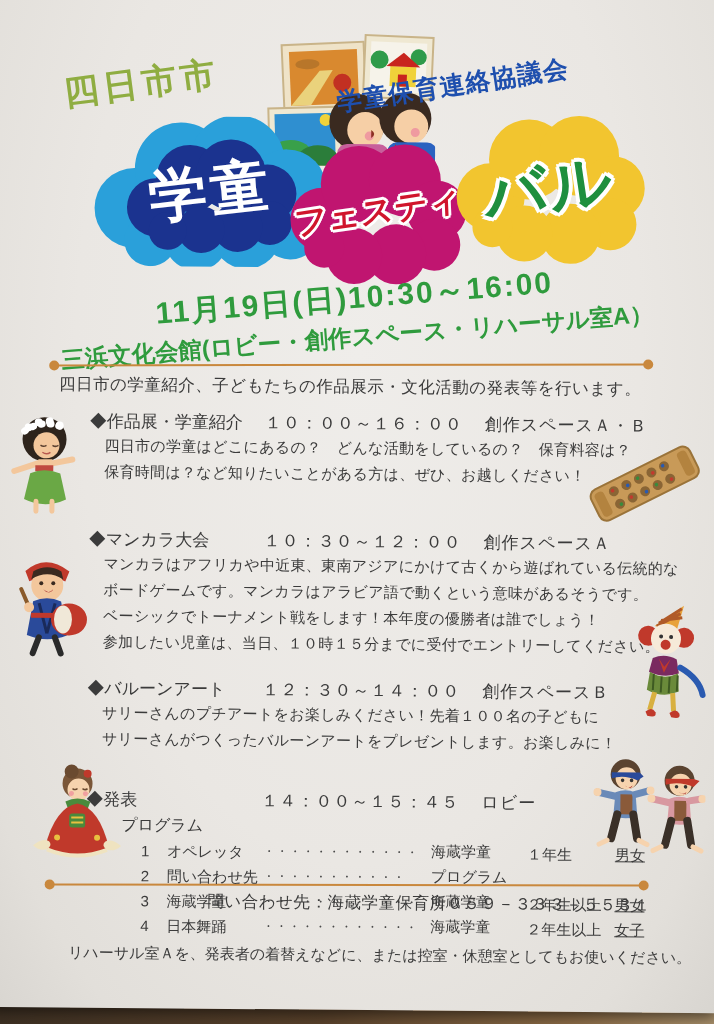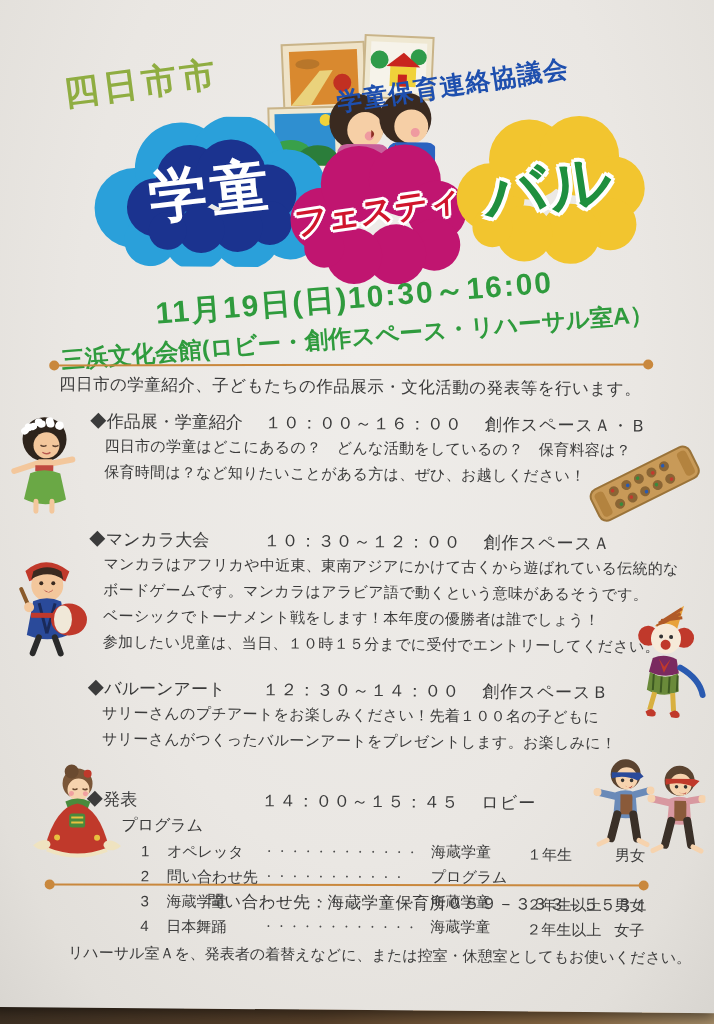--- a/index.html
+++ b/index.html
@@ -76,21 +76,21 @@
   .s2{margin-top:43px;}
   .s3{margin-top:22px;}
   .s4{margin-top:36px;}
   .program-label{margin:4px 0 2px 130px;font-size:16px;}
   .prog-row{display:flex;margin-left:150px;font-size:15px;line-height:25px;white-space:nowrap;}
   .pr-num{width:26px;}
   .pr-name{width:96px;}
   .pr-dots{width:168px;font-size:12px;letter-spacing:1px;overflow:hidden;color:#4a4a4a;}
   .pr-group{width:96px;font-family:Liberation Mono, monospace;}
   .pr-grade{width:88px;}
-  .pr-who{width:44px;}
+  .pr-who{width:44px;text-decoration:underline;}
   .sec-note{margin:6px 0 0 78px;font-size:15px;white-space:nowrap;}
   .contact{
     position:absolute;left:0;top:896px;width:660px;text-align:right;
     font-size:16.5px;color:#3b3b3b;letter-spacing:.5px;white-space:nowrap;
   }
   
   .illus{position:absolute;}
 </style>
 </head>
 <body>

